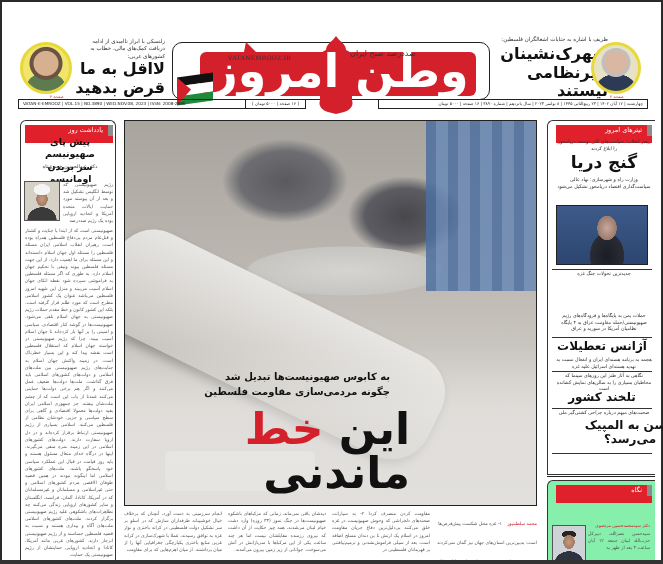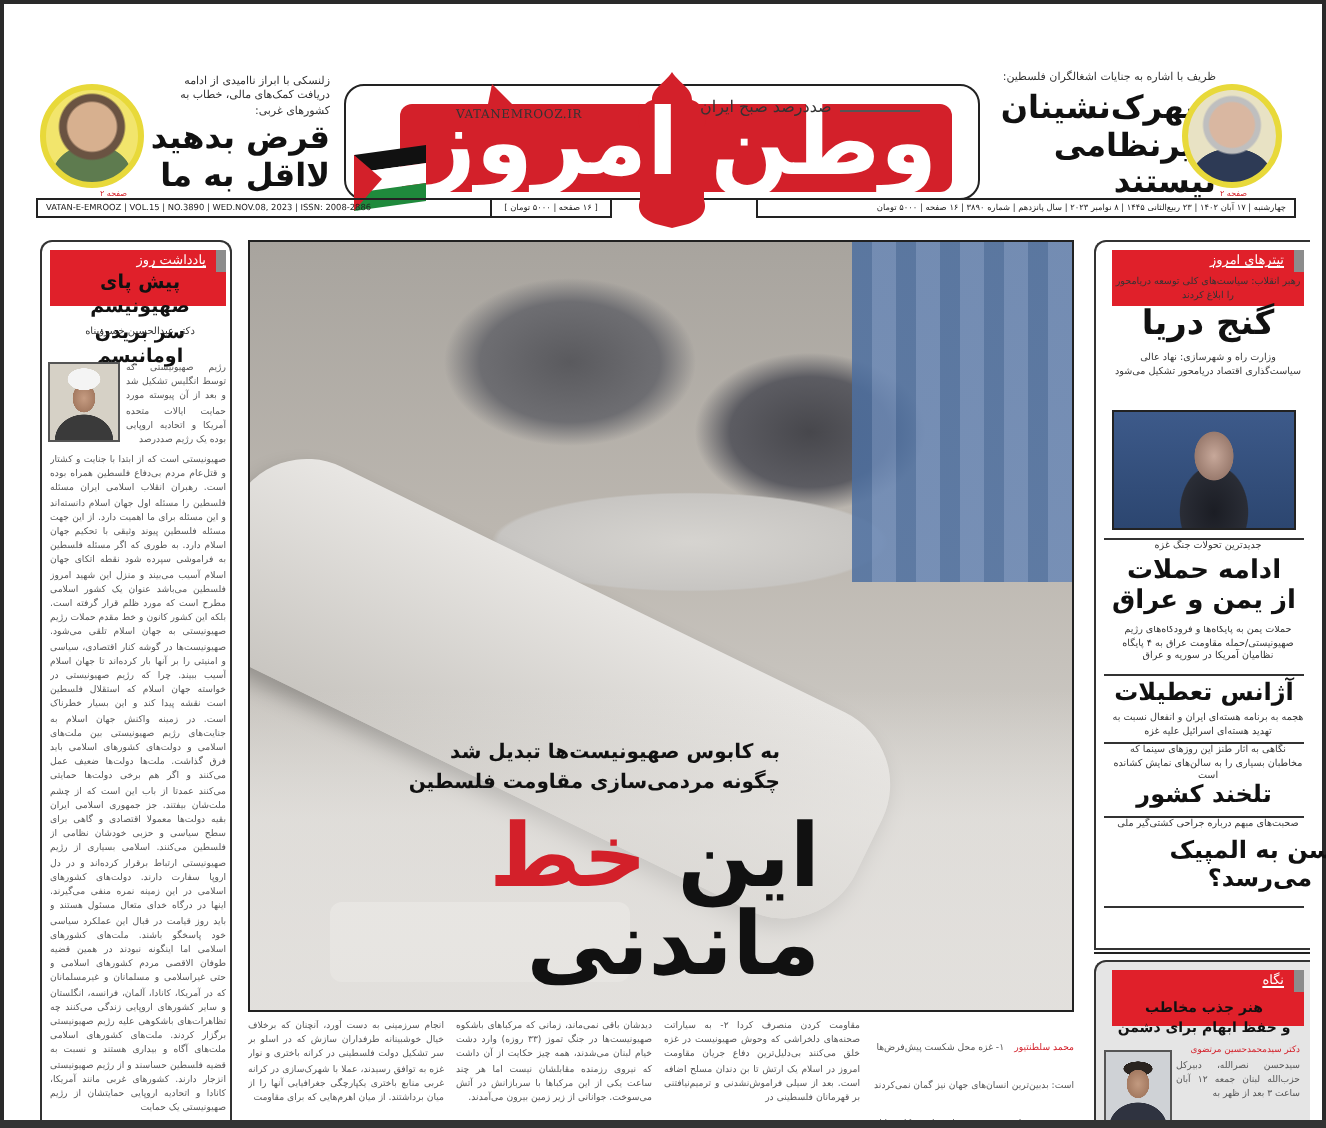--- a/index.html
+++ b/index.html
@@ -23,21 +23,21 @@
   .side-story { position: absolute; direction: rtl; text-align: right; }
   .kicker { font-size: 5.5px; color: #333; line-height: 1.35; }
   .side-head { font-family: "DejaVu Sans", sans-serif; font-weight: bold; font-size: 16px; line-height: 1.15; color: #111; }
   .round-photo { position: absolute; border-radius: 50%; border: 3px solid #e8d93a; overflow: hidden; }
   .page-ref { font-size: 4px; color: #d3202a; }
 
   .infobar { position: absolute; top: 99px; height: 10px; border: 1px solid #222; font-size: 4.2px; line-height: 8px; color: #222; padding: 0 4px; white-space: nowrap; overflow: hidden; }
 
   
   .col-left { position: absolute; left: 20px; top: 120px; width: 96px; height: 444px; border: 1px solid #333; border-bottom: none; border-radius: 6px 6px 0 0; background: #fff; }
-  .section-label { position: absolute; height: 28px; background: #e0202a; color: #fff; font-size: 6.5px; line-height: 11px; direction: rtl; padding-right: 4px; text-align: right; text-decoration: underline; }
+  .section-label { position: absolute; height: 18px; background: #e0202a; color: #fff; font-size: 6.5px; line-height: 11px; direction: rtl; padding-right: 4px; text-align: right; }
   .section-label .grey { position: absolute; right: 0; top: 0; width: 5px; height: 11px; background: #8c8c8c; }
   .editorial-title { position: absolute; left: 6px; top: 15px; width: 86px; direction: rtl; text-align: center; font-weight: bold; font-size: 9.5px; line-height: 1.3; color: #111; }
   .byline { position: absolute; left: 6px; top: 42px; width: 86px; direction: rtl; text-align: center; font-size: 5px; color: #333; }
   .portrait { position: absolute; background: linear-gradient(180deg,#c8c2b8 0%,#8c7e70 40%,#3a3630 100%); border: 1px solid #555; }
   .body-text { position: absolute; direction: rtl; text-align: justify; font-size: 4.6px; line-height: 7.2px; color: #555; overflow: hidden; }
 
   
   .photo { position: absolute; left: 124px; top: 120px; width: 413px; height: 386px; border: 1.5px solid #222; overflow: hidden;
     background:
       radial-gradient(ellipse 160px 40px at 220px 150px, #d6d4d0 0%, #c7c5c2 60%, transparent 62%),
@@ -56,34 +56,34 @@
 
   
   .col-right { position: absolute; left: 547px; top: 120px; width: 108px; height: 355px; border: 1px solid #333; border-right: none; border-radius: 6px 0 0 0; background: #fff; }
   .r-kicker { position: absolute; direction: rtl; text-align: center; font-size: 4.8px; line-height: 1.4; color: #333; }
   .r-head { position: absolute; direction: rtl; text-align: center; font-weight: bold; color: #111; line-height: 1.15; }
   .r-sep { position: absolute; left: 4px; width: 100px; border-top: 1px solid #333; }
   .leader-photo { position: absolute; left: 8px; top: 84px; width: 92px; height: 60px; border: 1px solid #222;
     background: radial-gradient(ellipse 16px 20px at 50px 22px, #c7a89a 0%, #9a7b6e 60%, transparent 62%),
                 radial-gradient(ellipse 28px 38px at 50px 50px, #1b1d24 0%, #2a2d36 60%, transparent 62%),
                 linear-gradient(180deg,#3d5a8a,#2c4670); }
-  .col-right2 { position: absolute; left: 547px; top: 480px; width: 108px; height: 84px; border: 1px solid #333; border-right: none; border-bottom: none; border-radius: 6px 0 0 0; background: #e5e5e5; }
+  .col-right2 { position: absolute; left: 547px; top: 480px; width: 108px; height: 84px; border: 1px solid #333; border-right: none; border-bottom: none; border-radius: 6px 0 0 0; background: #86efac; }
 </style>
 </head>
 <body>
 
 <div class="frame"></div>
 
 <div class="masthead">
 
   <div class="round-photo" style="left:20px; top:22px; width:52px; height:52px; background: radial-gradient(circle at 50% 40%, #d7b08f 0 12px, #6a5342 13px 16px, transparent 17px), radial-gradient(ellipse 22px 18px at 50% 95%, #5e7b4f 0%, #5e7b4f 90%, transparent 92%), #f2e56c;"></div>
   <div class="side-story" style="left:75px; top:18px; width:90px;">
     <div class="kicker">زلنسکی با ابراز ناامیدی از ادامه دریافت کمک‌های مالی، خطاب به کشورهای غربی:</div>
+    <div class="side-head">لااقل به ما</div>
     <div class="side-head">قرض بدهید</div>
-    <div class="side-head">لااقل به ما</div>
   </div>
   <div class="page-ref" style="position:absolute; left:50px; top:74px; direction:rtl;">صفحه ۲</div>
 
   <div class="logo-box"></div>
   <svg class="logo-red" viewBox="0 0 300 78">
     <rect x="14" y="16" width="276" height="44" rx="6" fill="#d3202a"></rect>
     <path d="M150 0 C146 6 140 8 140 14 C134 16 132 22 134 28 L134 64 C132 70 136 74 142 76 L150 78 L158 76 C164 74 168 70 166 64 L166 28 C168 22 166 16 160 14 C160 8 154 6 150 0 Z" fill="#d3202a"></path>
     <path d="M60 6 L70 16 L58 16 Z" fill="#d3202a"></path>
   </svg>
   <div class="logo-text">وطن امروز</div>
@@ -165,24 +165,20 @@
     <span class="grey"></span>
     <span style="margin-right:6px;">تیترهای امروز</span>
   </div>
   <div class="r-kicker" style="left:8px; top:18px; width:96px;">رهبر انقلاب: سیاست‌های کلی توسعه دریامحور را ابلاغ کردند</div>
   <div class="r-head" style="left:8px; top:32px; width:96px; font-size:17px;">گنج دریا</div>
   <div class="r-kicker" style="left:8px; top:56px; width:96px;">وزارت راه و شهرسازی: نهاد عالی سیاست‌گذاری اقتصاد دریامحور تشکیل می‌شود</div>
   <div class="leader-photo"></div>
   <div class="r-sep" style="top:148px;"></div>
 
   <div class="r-kicker" style="left:8px; top:150px; width:96px;">جدیدترین تحولات جنگ غزه</div>
-  <div class="r-head" style="left:4px; top:158px; width:100px; font-size:13px;">
-    <div>ادامه حملات</div>
-    <div>از یمن و عراق</div>
-  </div>
   <div class="r-kicker" style="left:8px; top:192px; width:96px; height:22px; overflow:hidden;">حملات یمن به پایگاه‌ها و فرودگاه‌های رژیم صهیونیستی/حمله مقاومت عراق به ۴ پایگاه نظامیان آمریکا در سوریه و عراق</div>
   <div class="r-sep" style="top:216px;"></div>
 
   <div class="r-head" style="left:4px; top:219px; width:100px; font-size:12px;">آژانس تعطیلات</div>
   <div class="r-kicker" style="left:8px; top:236px; width:96px;">هجمه به برنامه هسته‌ای ایران و انفعال نسبت به تهدید هسته‌ای اسرائیل علیه غزه</div>
   <div class="r-sep" style="top:250px;"></div>
 
   <div class="r-kicker" style="left:8px; top:252px; width:96px;">نگاهی به آثار طنز این روزهای سینما که مخاطبان بسیاری را به سالن‌های نمایش کشانده است</div>
   <div class="r-head" style="left:4px; top:270px; width:100px; font-size:12px;">تلخند کشور</div>
   <div class="r-sep" style="top:287px;"></div>
@@ -193,24 +189,20 @@
     <div>می‌رسد؟</div>
   </div>
   <div class="r-sep" style="top:332px;"></div>
 </div>
 <div style="position:absolute; left:547px; top:476px; width:108px; border-top:1.5px solid #222;"></div>
 
 <div class="col-right2">
   <div class="section-label" style="left:8px; top:4px; width:96px;">
     <span class="grey"></span>
     <span style="margin-right:6px;">نگاه</span>
-  </div>
-  <div class="r-head" style="left:6px; top:18px; width:96px; font-size:7px; line-height:1.45;">
-    <div>هنر جذب مخاطب</div>
-    <div>و حفظ ابهام برای دشمن</div>
   </div>
   <div style="position:absolute; left:40px; top:42px; width:62px; direction:rtl; text-align:right; font-size:4.4px; color:#d3202a;">دکتر سیدمحمدحسین مرتضوی</div>
   <div class="body-text" style="left:40px; top:49px; width:62px; height:35px;">سیدحسن نصرالله، دبیرکل حزب‌الله لبنان جمعه ۱۲ آبان ساعت ۳ بعد از ظهر به</div>
   <div class="portrait" style="left:4px; top:44px; width:34px; height:40px;
     background: radial-gradient(ellipse 8px 10px at 50% 42%, #c29a80 0%, #a47a61 70%, transparent 72%),
                 radial-gradient(ellipse 8px 4px at 50% 22%, #2a2420 0%, #2a2420 90%, transparent 92%),
                 radial-gradient(ellipse 16px 14px at 50% 100%, #2f3340 0%, #2f3340 90%, transparent 92%), #cfd2d6;"></div>
 </div>
 
 <div class="bottombar"></div>

